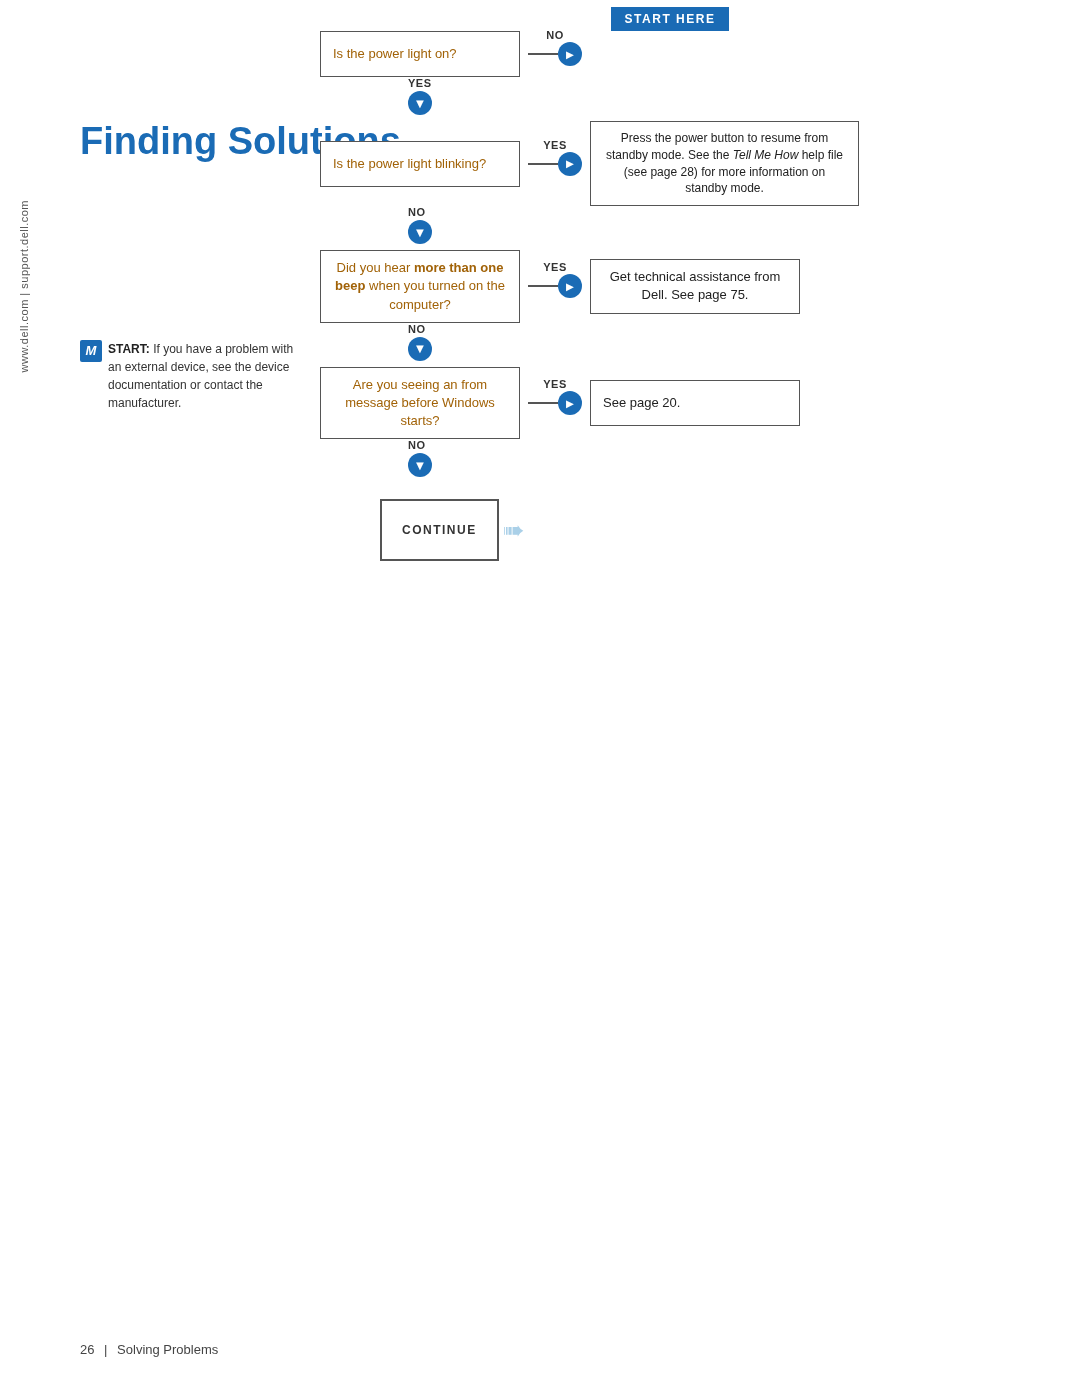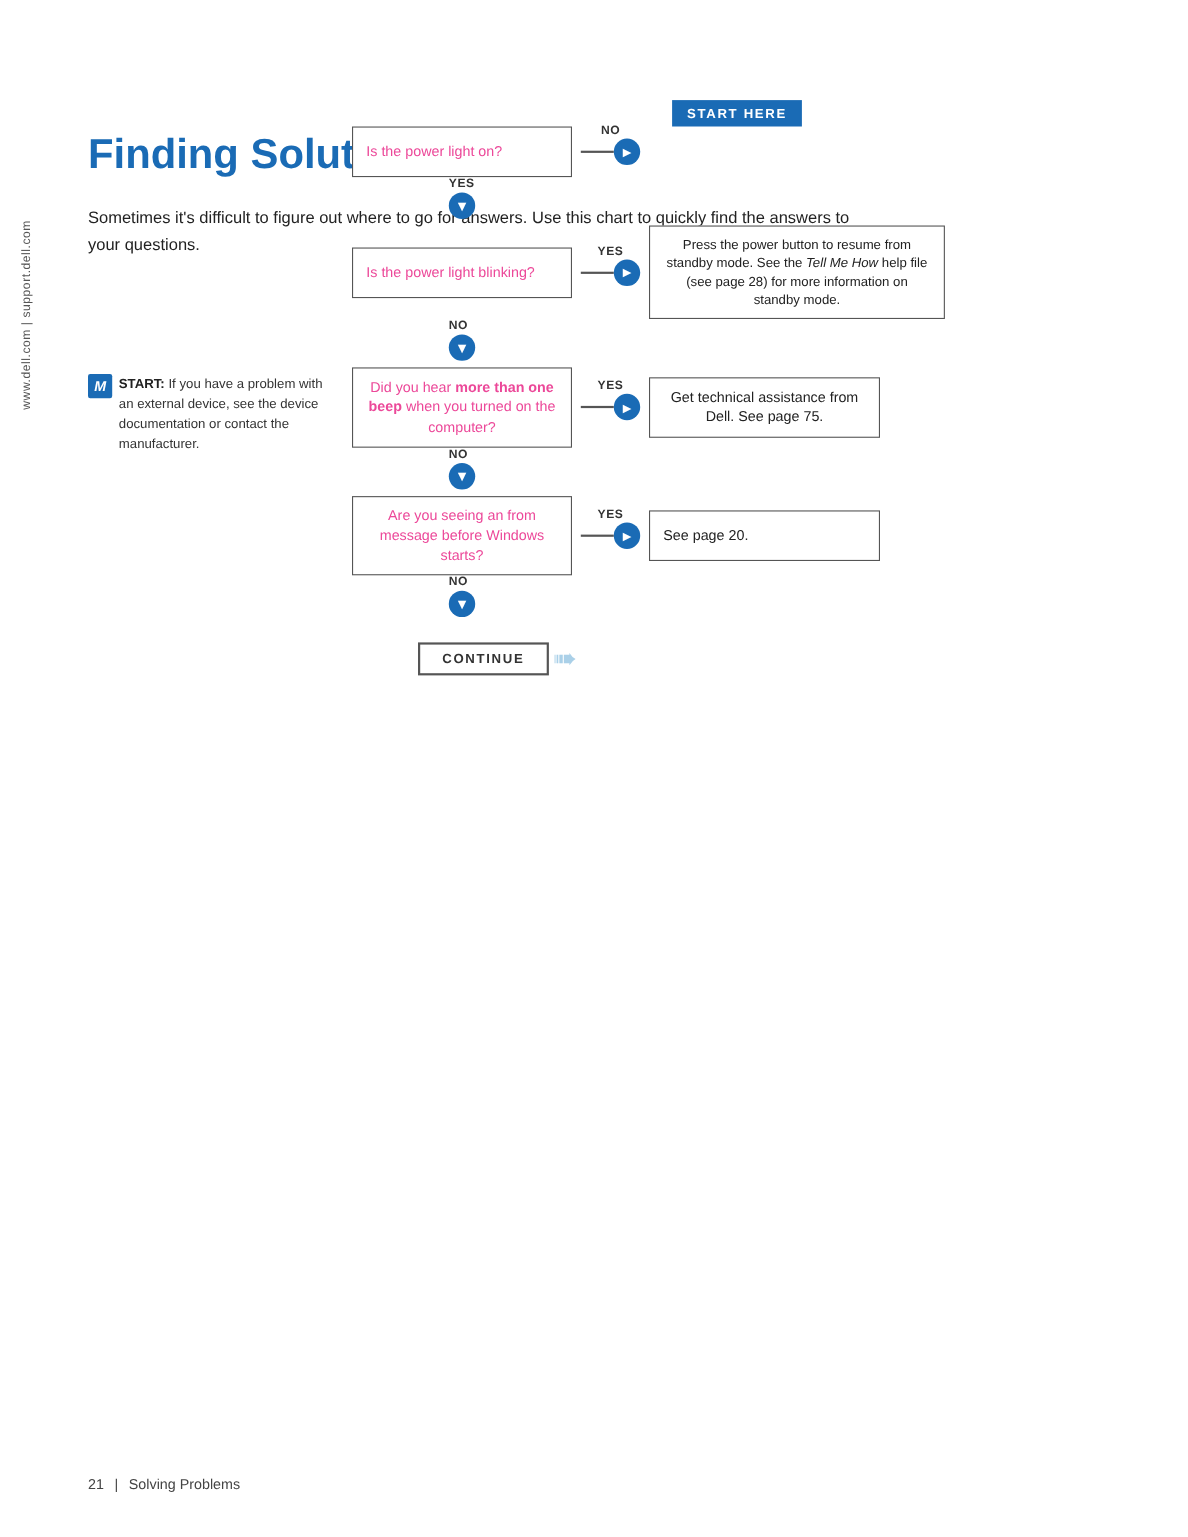--- a/index.html
+++ b/index.html
@@ -125,21 +125,21 @@
       display: flex;
       align-items: center;
       margin-bottom: 0;
     }
 
     
     .question-box {
       border: 1px solid #555;
       padding: 8px 12px;
       font-size: 13px;
-      color: #ec4899;
+      color: #a16207;
       width: 200px;
       min-height: 46px;
       display: flex;
       align-items: center;
       background: #fff;
       line-height: 1.4;
     }
 
     
     .answer-box {
@@ -224,21 +224,21 @@
     .continue-box {
       display: flex;
       align-items: center;
       margin-top: 8px;
       padding-left: 60px;
     }
 
     .continue-label {
       display: inline-block;
       border: 2px solid #555;
-      padding: 6px 20px;
+      padding: 22px 20px;
       font-size: 12px;
       font-weight: bold;
       letter-spacing: 1.5px;
       text-transform: uppercase;
       color: #333;
       font-family: Arial, Helvetica, sans-serif;
     }
 
     .continue-arrow {
       font-size: 26px;
@@ -280,21 +280,20 @@
       <div class="hint-text">
         <span class="hint-label">START:</span>
         <span>If you have a problem with an external device, see the device documentation or contact the manufacturer.</span>
       </div>
     </div>
   </div>
 
   <div class="main-content">
 
     <h1 class="page-title">Finding Solutions</h1>
-    <p class="intro-text">Sometimes it's difficult to figure out where to go for answers. Use this chart to quickly find the answers to your questions.</p>
 
     <div class="flowchart">
 
       
       <div class="start-here">START HERE</div>
 
       
       <div class="flow-section">
         <div class="flow-row">
           <div class="question-box">
@@ -395,18 +394,18 @@
       <div class="continue-box">
         <div class="continue-label">CONTINUE</div>
         <span class="continue-arrow">➠</span>
       </div>
 
     </div>
 
   </div>
 
   <div class="footer">
-    <span>21</span>
+    <span>26</span>
     <span class="footer-separator">|</span>
     <span>Solving Problems</span>
   </div>
 
 </div>
 
 </body></html>

